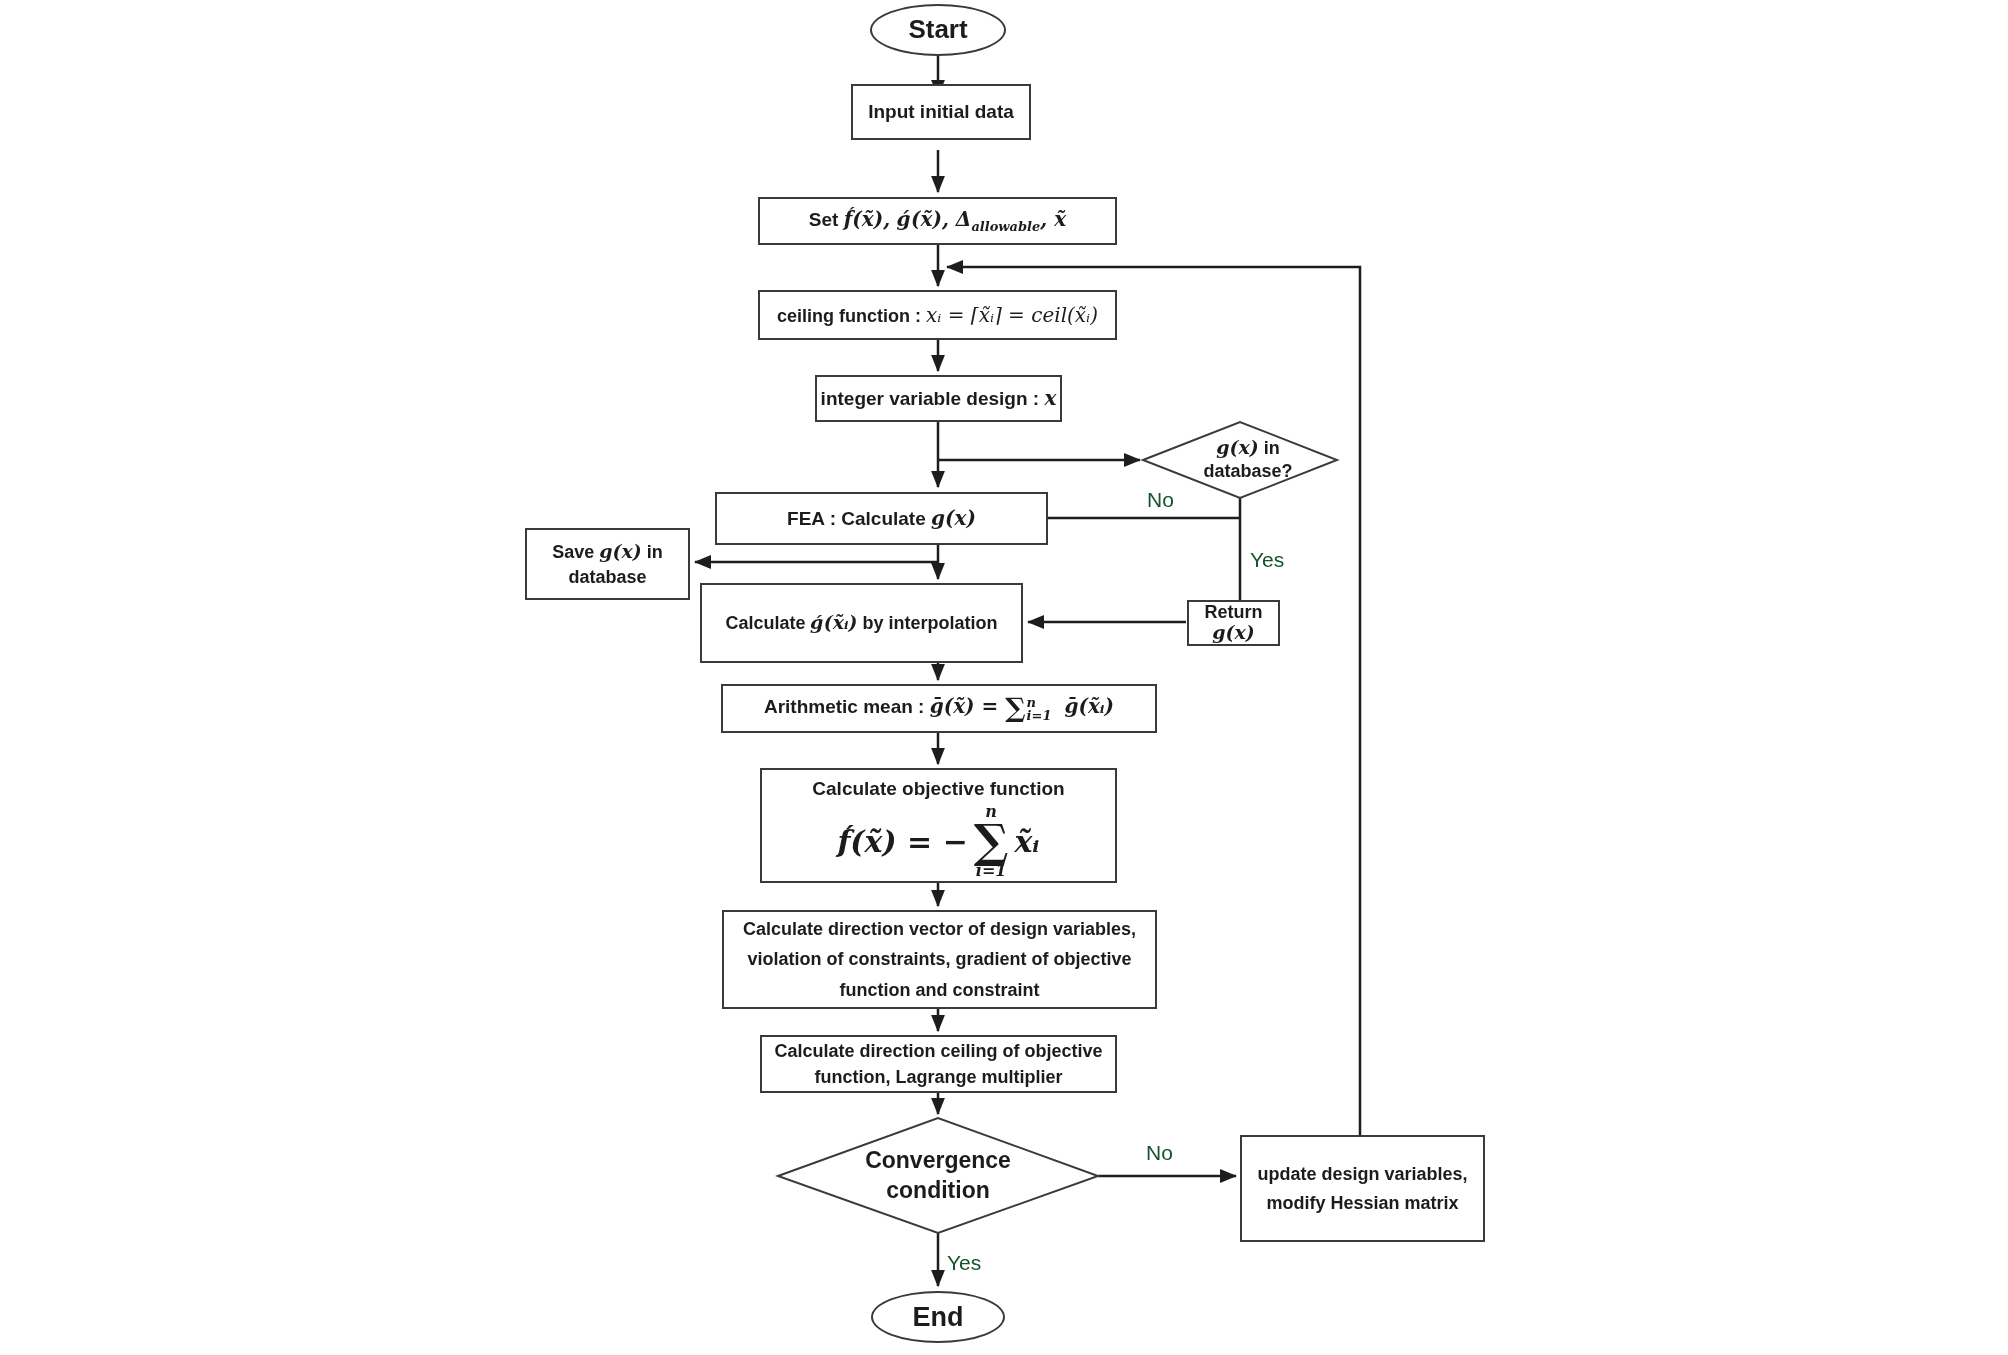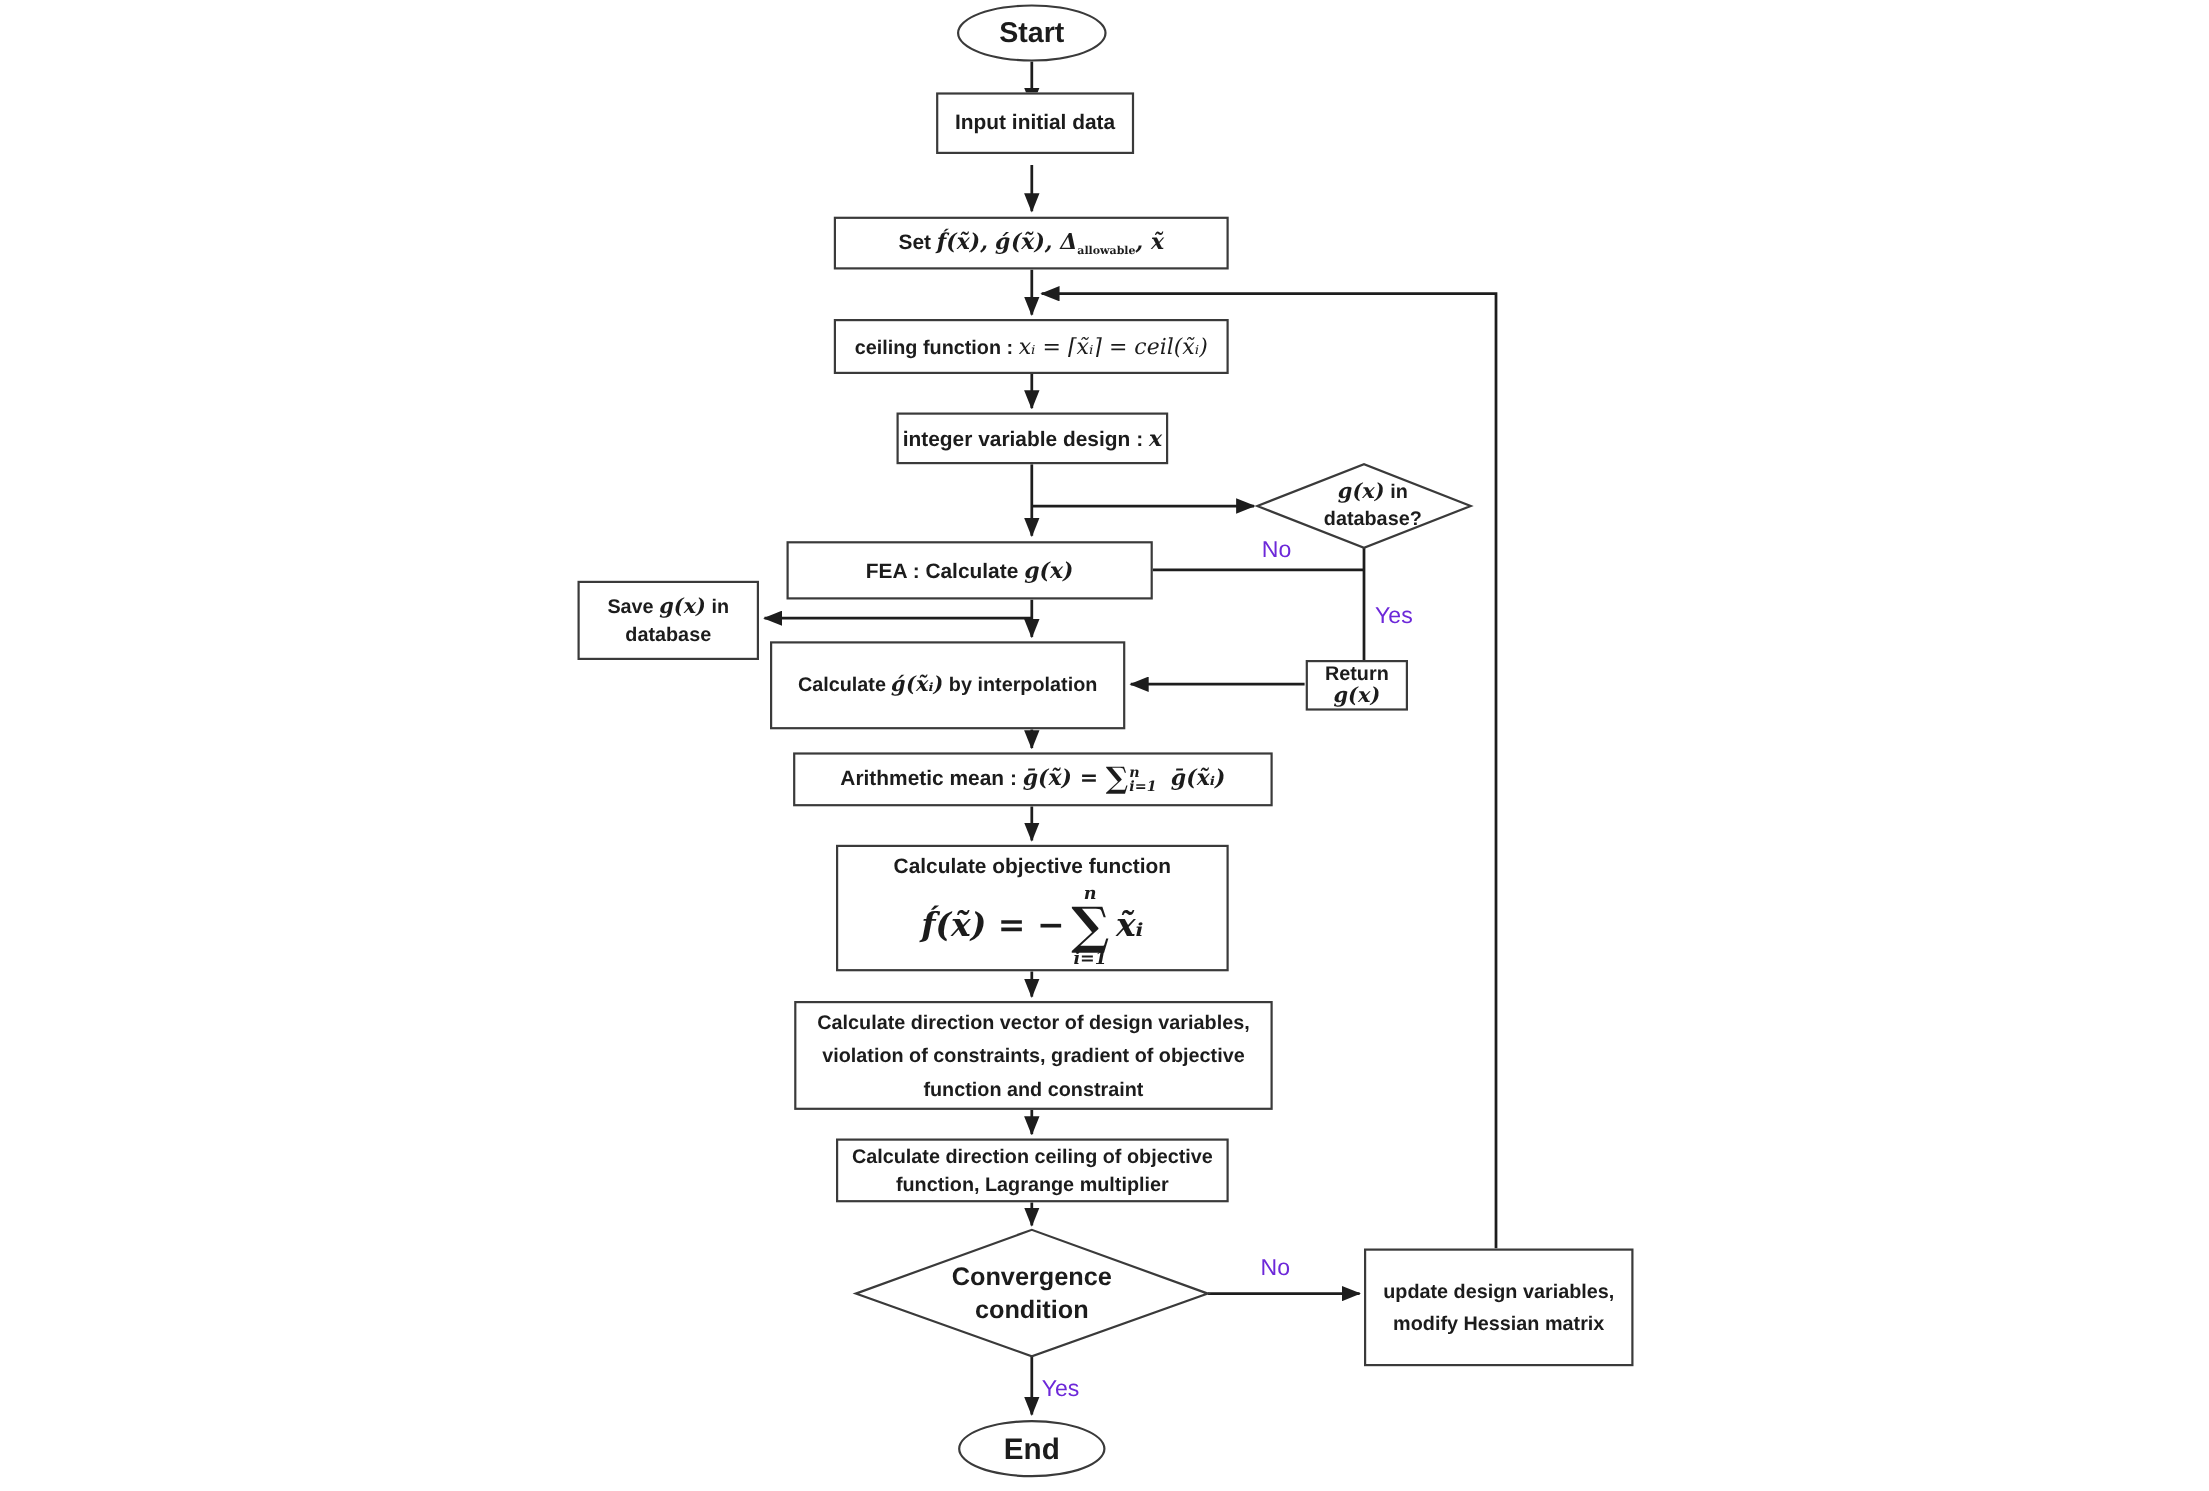--- a/index.html
+++ b/index.html
@@ -12,23 +12,23 @@
     position:absolute; z-index:2; box-sizing:border-box; background:#ffffff;
     border:2px solid #3a3a3a; display:flex; flex-direction:column;
     align-items:center; justify-content:center; text-align:center;
   }
   .ellipse { border-radius:50%; border-width:2px; }
   .lbl { font-weight:bold; font-size:19px; line-height:1.35; color:#1c1c1c; }
   .pre { white-space:pre-line; }
   .b { font-weight:bold; font-family:"Liberation Sans",sans-serif; }
   .m { font-family:"DejaVu Serif",serif; font-style:italic; font-weight:normal; font-size:20px; }
   .mb { font-family:"DejaVu Serif",serif; font-style:italic; font-weight:bold; font-size:20px; }
-  .subtxt { font-family:"DejaVu Serif",serif; font-size:10px; }
+  .subtxt { font-family:"DejaVu Serif",serif; font-style:italic; font-size:13px; }
   .edge-label {
-    position:absolute; z-index:3; font-size:21px; color:#6d28d9;
+    position:absolute; z-index:3; font-size:21px; color:#14532d;
     font-family:"Liberation Sans",sans-serif;
     text-align:center;
   }
   .limstack { display:inline-flex; flex-direction:column; align-items:flex-start;
     vertical-align:middle; margin:0 6px 0 1px; line-height:1;
     font-family:"DejaVu Serif",serif; font-style:italic; font-weight:bold; font-size:13px; }
   .sigma-inline { font-family:"DejaVu Serif",serif; font-style:normal; font-weight:bold;
     font-size:27px; vertical-align:middle; }
   .bigstack { display:inline-flex; flex-direction:column; align-items:center;
     line-height:1; margin:0 6px; font-family:"DejaVu Serif",serif; font-style:italic;

